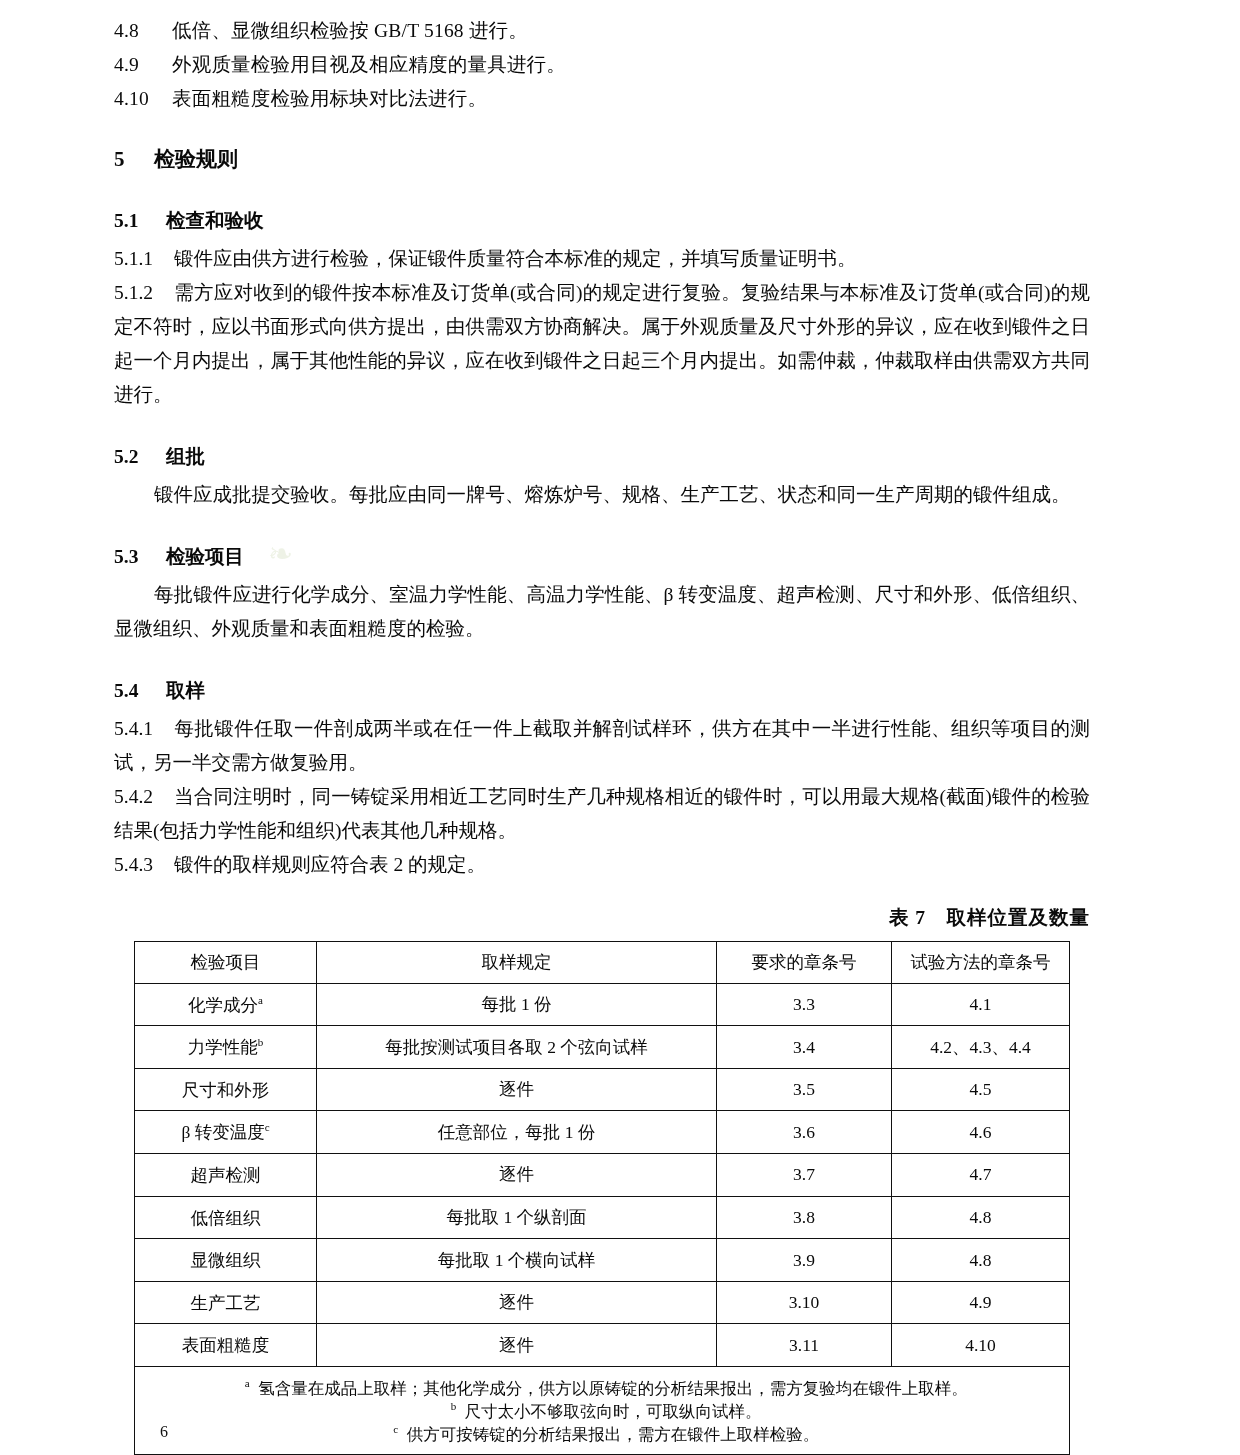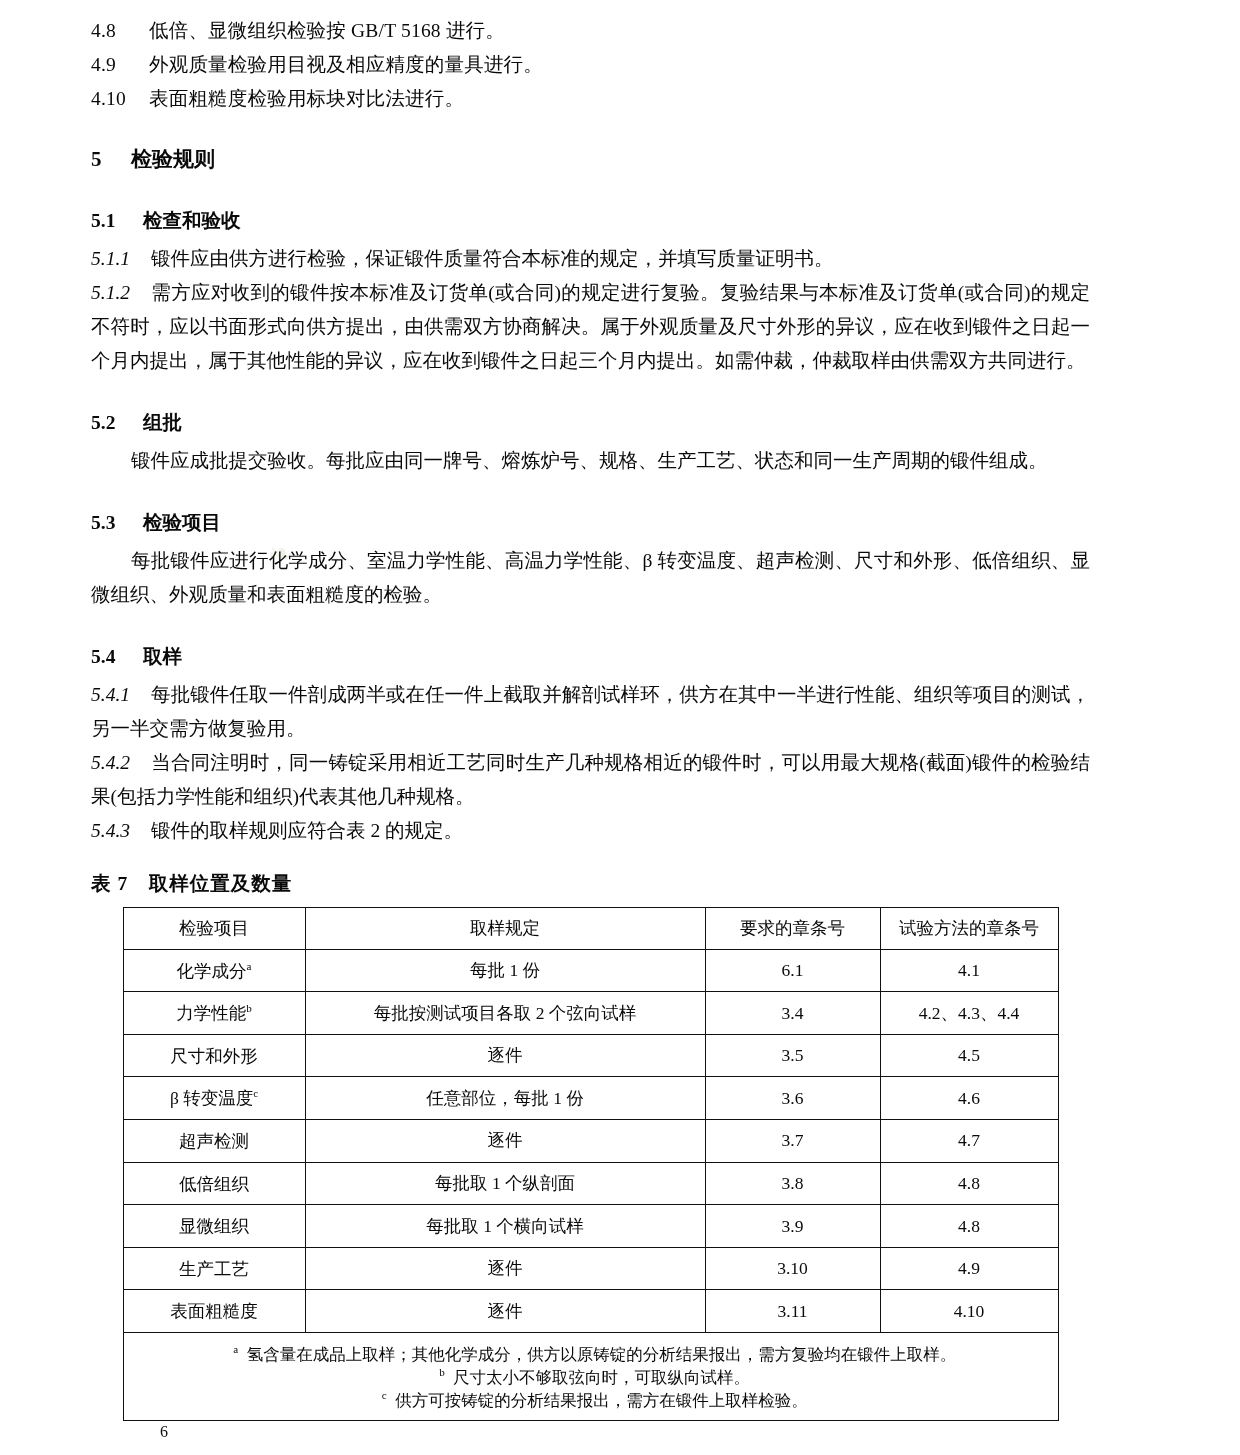--- a/index.html
+++ b/index.html
@@ -13,21 +13,21 @@
     font-family: "Liberation Serif", "DejaVu Serif", serif;
     color: #0a0a0a;
     position: relative;
     overflow: hidden;
   }
   .page {
     position: relative;
     width: 1240px;
     height: 1455px;
     box-sizing: border-box;
-    padding: 14px 150px 0 91px;
+    padding: 14px 150px 0 114px;
   }
   .line {
     font-size: 19.5px;
     line-height: 34px;
     letter-spacing: 0.2px;
   }
   .clause-line {
     display: block;
     text-indent: 0;
   }
@@ -35,21 +35,20 @@
     display: inline-block;
     min-width: 46px;
   }
   .num-wide {
     display: inline-block;
     min-width: 58px;
   }
   .num-sub {
     display: inline-block;
     min-width: 60px;
-    font-style: italic;
   }
   .sec-head {
     font-weight: bold;
     font-size: 21px;
     line-height: 34px;
     margin-top: 26px;
     margin-bottom: 6px;
   }
   .sec-head .num {
     min-width: 40px;
@@ -73,21 +72,21 @@
   .indent {
     text-indent: 40px;
   }
   .hang {
     padding-left: 0;
   }
   .hang .body {
     display: inline;
   }
   .table-title {
-    text-align: left;
+    text-align: right;
     font-weight: bold;
     font-size: 19.5px;
     margin-top: 22px;
     margin-bottom: 10px;
     letter-spacing: 1px;
   }
   table.samp {
     border-collapse: collapse;
     width: 935px;
     margin: 0 auto;
@@ -208,21 +207,21 @@
         <th>检验项目</th>
         <th>取样规定</th>
         <th>要求的章条号</th>
         <th>试验方法的章条号</th>
       </tr>
     </thead>
     <tbody>
       <tr>
         <td><span>化学成分</span><sup>a</sup></td>
         <td>每批 1 份</td>
-        <td>6.1</td>
+        <td>3.3</td>
         <td>4.1</td>
       </tr>
       <tr>
         <td><span>力学性能</span><sup>b</sup></td>
         <td>每批按测试项目各取 2 个弦向试样</td>
         <td>3.4</td>
         <td>4.2、4.3、4.4</td>
       </tr>
       <tr>
         <td><span>尺寸和外形</span><sup></sup></td>

